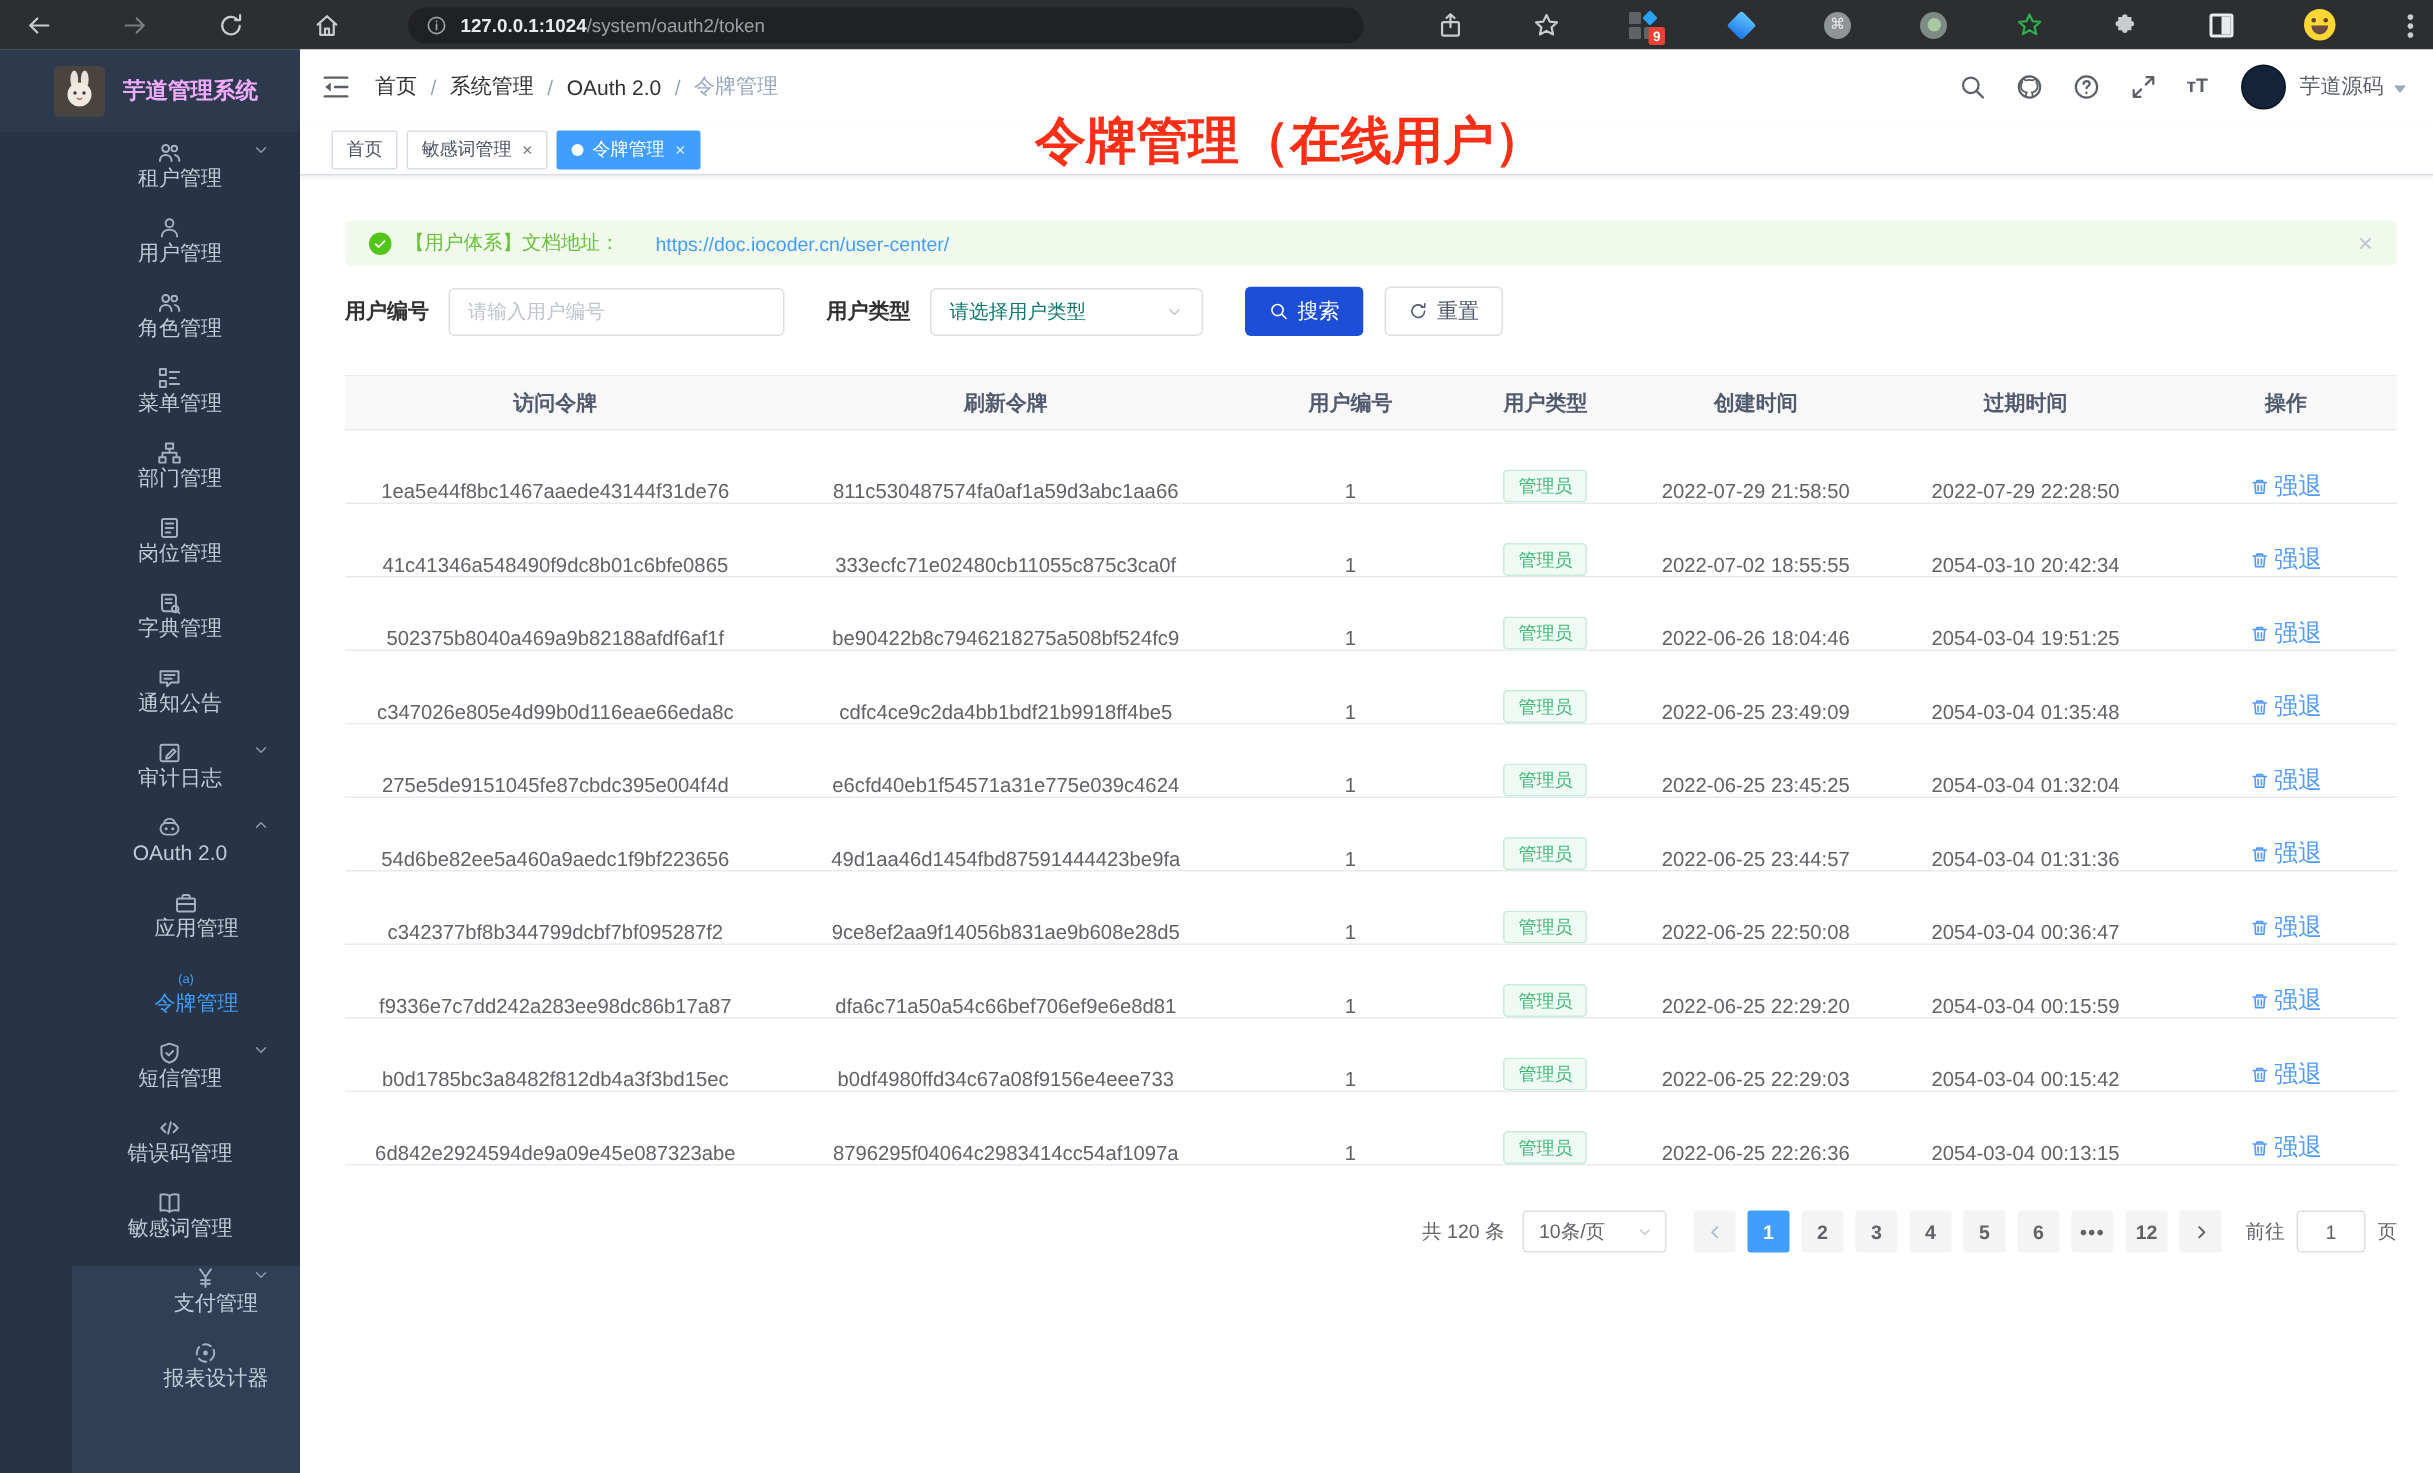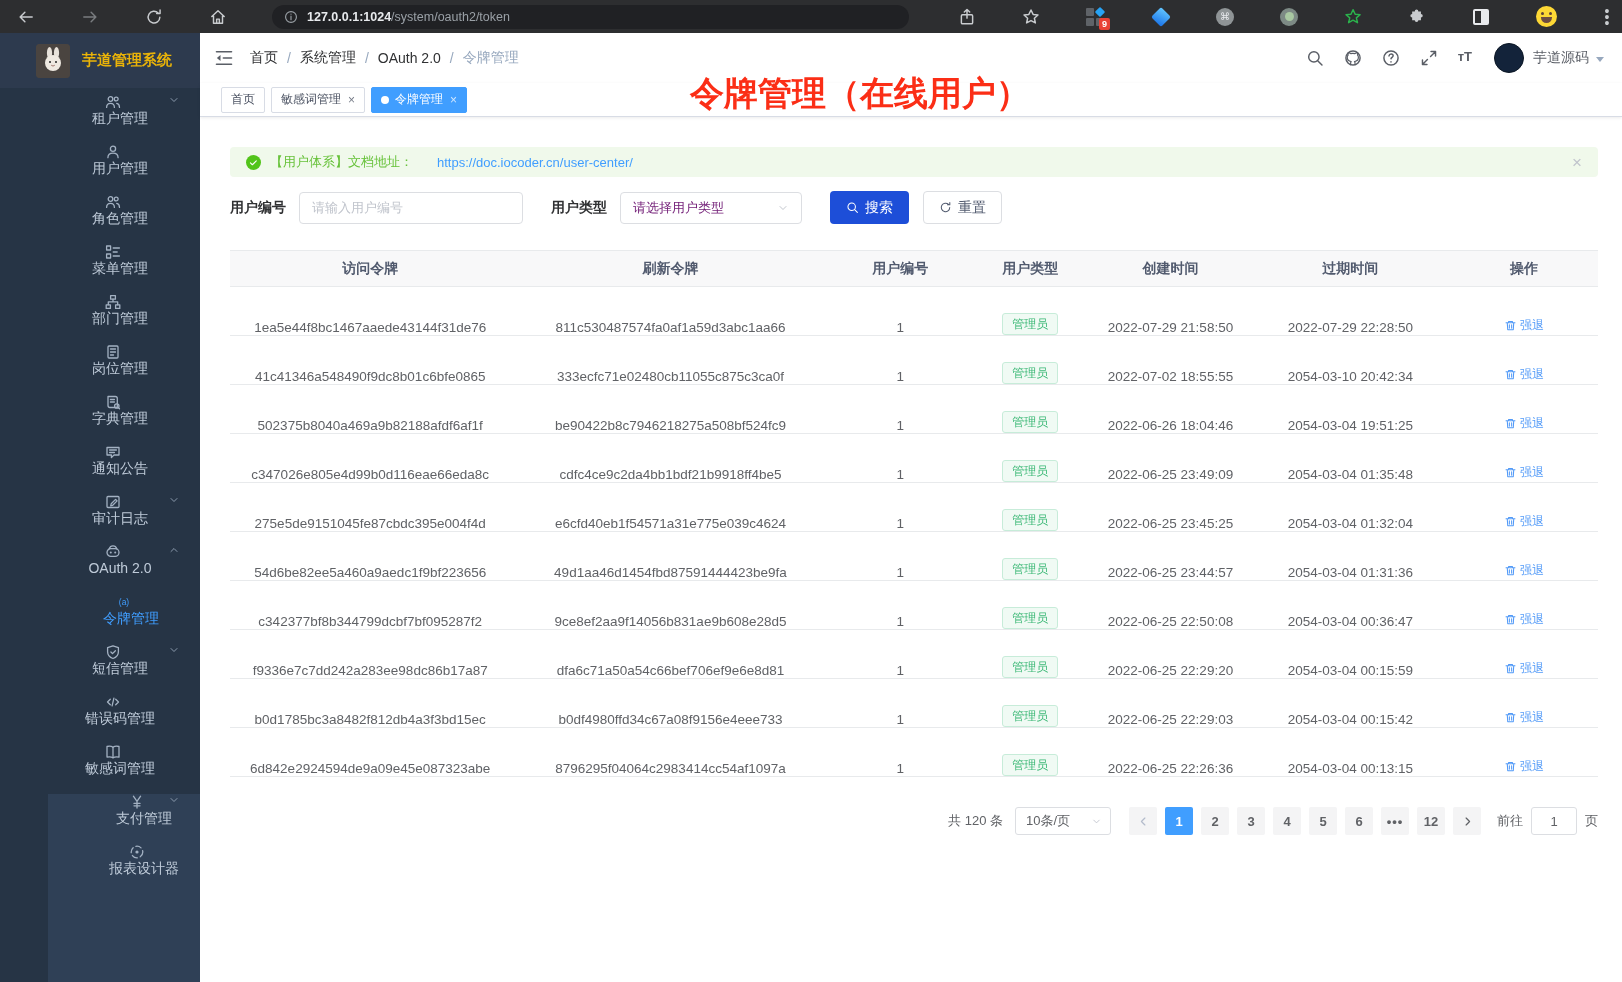--- a/index.html
+++ b/index.html
@@ -41,21 +41,21 @@
   .emoji .eye{position:absolute;top:6px;width:3px;height:3px;border-radius:50%;background:#5d4037;}
   .emoji .mouth{position:absolute;left:5px;right:5px;bottom:4px;height:6px;border-radius:0 0 6px 6px;background:#6d4c41;}
   .kebab{color:#c9cccf;font-size:14px;letter-spacing:0;margin-left:6px;line-height:6px;text-align:center;width:10px;flex:none;}
 
   
   .app{flex:1;display:flex;min-height:0;}
   .sidebar{width:200px;background:var(--side-bg);display:flex;flex-direction:column;flex:none;}
   .logo{height:55px;background:var(--logo-bg);display:flex;align-items:center;padding-left:36px;}
   .logo-img{width:34px;height:34px;border-radius:4px;background:#4a4440;overflow:hidden;flex:none;}
   .logo-img svg{width:34px;height:34px;}
-  .logo-title{color:#eab308;font-size:15px;font-weight:bold;margin-left:12px;white-space:nowrap;}
+  .logo-title{color:#f0abfc;font-size:15px;font-weight:bold;margin-left:12px;white-space:nowrap;}
   .menu{padding-top:6px;}
   .side-item{height:50px;display:flex;align-items:center;padding-left:40px;color:#bfcbd9;font-size:14px;cursor:pointer;position:relative;flex-direction:column;}
   .side-item .ico{width:18px;margin-right:13px;color:#a3b1c2;flex:none;}
   .side-item .ico svg{width:16px;height:16px;}
   .side-item.sub{padding-left:62px;}
   .side-item.active{color:var(--accent);}
   .side-item.active .ico{color:var(--accent);}
   .side-item .arrow{position:absolute;right:20px;color:#8c9bae;}
   .side-item .arrow svg{width:12px;height:12px;}
   .side-item .arrow.up svg{transform:rotate(180deg);}
@@ -90,38 +90,38 @@
   .alert{margin-top:30px;height:30px;background:var(--alert-bg);border-radius:4px;display:flex;align-items:center;padding:0 16px;font-size:13px;color:var(--alert-green);}
   .alert .chk{width:15px;height:15px;border-radius:50%;background:#52c41a;color:#fff;display:flex;align-items:center;justify-content:center;margin-right:9px;flex:none;}
   .alert .chk svg{width:9px;height:9px;stroke-width:2;}
   .alert a{color:var(--accent);text-decoration:none;margin-left:4px;padding-left:20px;}
   .alert .close{margin-left:auto;color:#c0c4cc;font-size:17px;cursor:pointer;line-height:1;}
 
   .filters{margin-top:14px;display:flex;align-items:center;}
   .f-label{font-size:14px;font-weight:bold;color:#303133;margin-right:13px;}
   .f-input{width:224px;height:32px;border:1px solid #dcdee2;border-radius:4px;font-size:13px;padding:0 12px;color:#606266;font-family:inherit;}
   .f-input::placeholder{color:#c0c4cc;}
-  .f-select{width:182px;height:32px;border:1px solid #dcdee2;border-radius:4px;font-size:13px;padding:0 12px;color:#701a75;display:flex;align-items:center;margin-right:28px;cursor:pointer;}
+  .f-select{width:182px;height:32px;border:1px solid #dcdee2;border-radius:4px;font-size:13px;padding:0 12px;color:#0f766e;display:flex;align-items:center;margin-right:28px;cursor:pointer;}
   .f-select .sel-arrow{margin-left:auto;color:#c0c4cc;}
   .f-select .sel-arrow svg{width:12px;height:12px;}
   .gap28{width:28px;}
   .btn{height:33px;border-radius:4px;font-size:14px;display:inline-flex;align-items:center;padding:0 15px;cursor:pointer;border:1px solid transparent;font-family:inherit;}
   .btn svg{width:13px;height:13px;margin-right:6px;}
   .btn-primary{background:#1d4ed8;color:#fff;}
   .btn-plain{background:#fff;border-color:#dcdee2;color:#515a6e;margin-left:14px;}
 
   .tbl{margin-top:26px;border-top:1px solid #e8eaec;font-size:13.5px;}
   .tr{display:flex;align-items:center;border-bottom:1px solid #e8eaec;}
   .tr.th{background:#f8f8f9;height:36px;font-size:14px;font-weight:bold;color:#515a6e;border-bottom:1px solid #e8eaec;}
   .tr.td{height:49px;color:#606266;align-items:flex-end;}
   .tc{text-align:center;padding:0 4px;overflow:hidden;white-space:nowrap;}
   .c1{width:20.5%;} .c2{width:23.4%;} .c3{width:10.2%;} .c4{width:8.8%;}
   .c5{width:11.7%;} .c6{width:14.6%;} .c7{width:10.8%;}
   .tag-success{display:inline-block;background:var(--succ-bg);border:1px solid var(--succ-border);color:var(--succ-text);font-size:12px;border-radius:3px;padding:4px 9px;line-height:1;}
-  .link-danger{color:#529af8;font-size:12px;display:inline-flex;align-items:center;cursor:pointer;}
+  .link-danger{color:#529af8;font-size:16px;display:inline-flex;align-items:center;cursor:pointer;}
   .link-danger svg{width:13px;height:13px;margin-right:3px;}
 
   .pager{margin-top:30px;display:flex;align-items:center;justify-content:flex-end;font-size:13px;color:#606266;}
   .pg-total{margin-right:12px;}
   .pg-size{width:96px;height:28px;border:1px solid #dcdee2;border-radius:3px;display:flex;align-items:center;padding:0 8px 0 10px;color:#606266;margin-right:14px;cursor:pointer;}
   .pg-size .sel-arrow{margin-left:auto;color:#c0c4cc;}
   .pg-size .sel-arrow svg{width:11px;height:11px;}
   .pg-btn{min-width:28px;height:28px;background:#f4f4f5;border-radius:2px;display:inline-flex;align-items:center;justify-content:center;margin:0 4px;font-weight:bold;color:#606266;cursor:pointer;padding:0 5px;}
   .pg-btn.active{background:var(--accent);color:#fff;}
   .pg-btn.nav{color:#b4bccc;}
@@ -338,20 +338,29 @@
                 <circle cx="10.2" cy="8.5" r="1" fill="currentColor" stroke="none"></circle>
                 <path d="M4.2 4.8C4.8 3 6.3 1.9 8 1.9s3.2 1.1 3.8 2.9"></path>
               </svg>
             </span>
             <span class="lbl">OAuth 2.0</span>
             <span class="arrow up">
               <svg viewBox="0 0 16 16">
                 <path d="M4 6l4 4 4-4"></path>
               </svg>
             </span>
+          </div>
+          <div class="side-item sub">
+            <span class="ico">
+              <svg viewBox="0 0 16 16">
+                <rect x="2" y="5" width="12" height="8.6" rx="1"></rect>
+                <path d="M5.6 5V3.6a1 1 0 0 1 1-1h2.8a1 1 0 0 1 1 1V5M2 8.6h12"></path>
+              </svg>
+            </span>
+            <span class="lbl">应用管理</span>
           </div>
           <div class="side-item sub active">
             <span class="ico">
               <svg viewBox="0 0 16 16">
                 <text x="8" y="11.2" font-size="8.5" text-anchor="middle" fill="currentColor" stroke="none">(a)</text>
               </svg>
             </span>
             <span class="lbl">令牌管理</span>
           </div>
           <div class="side-item">

